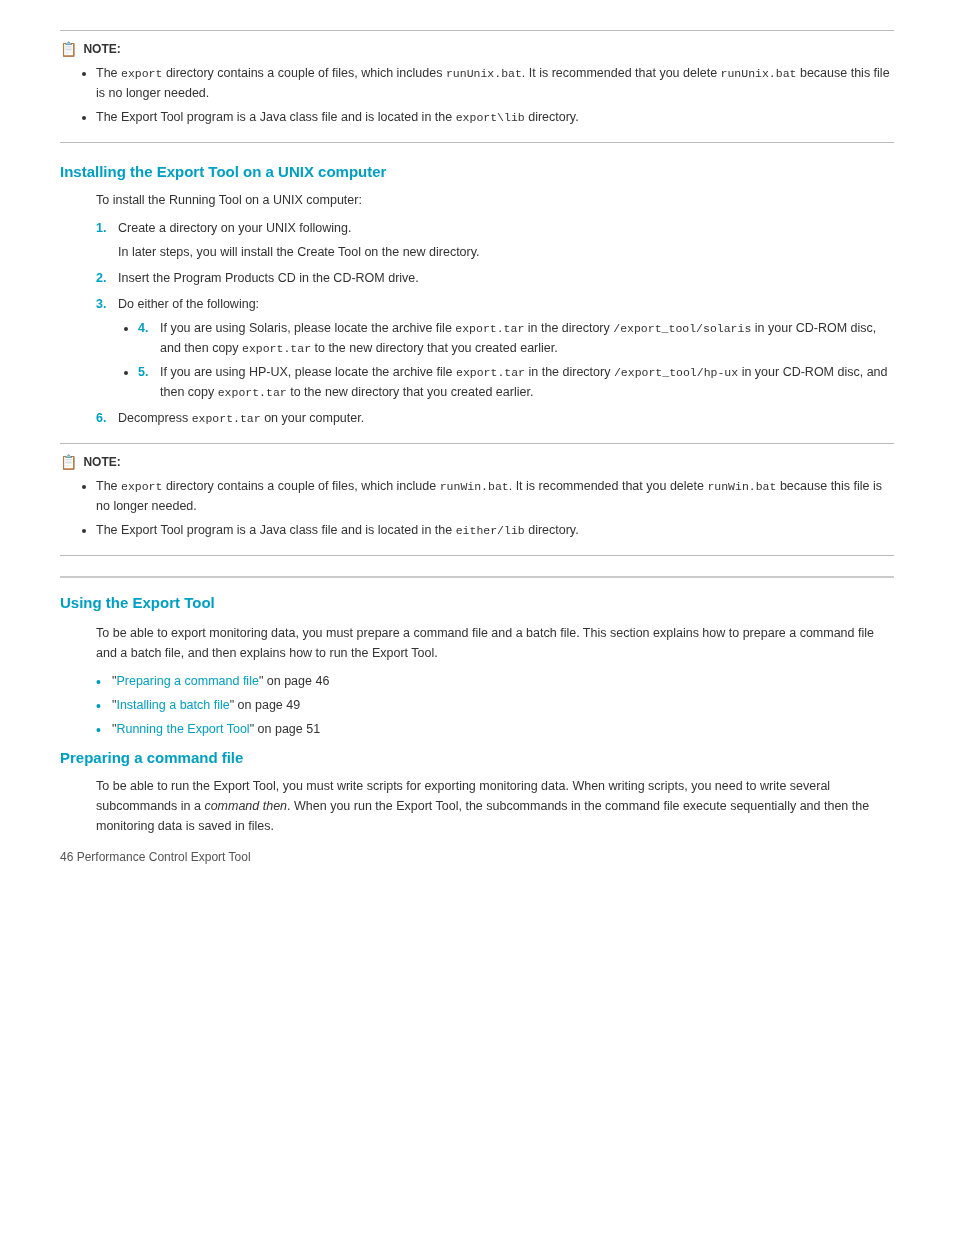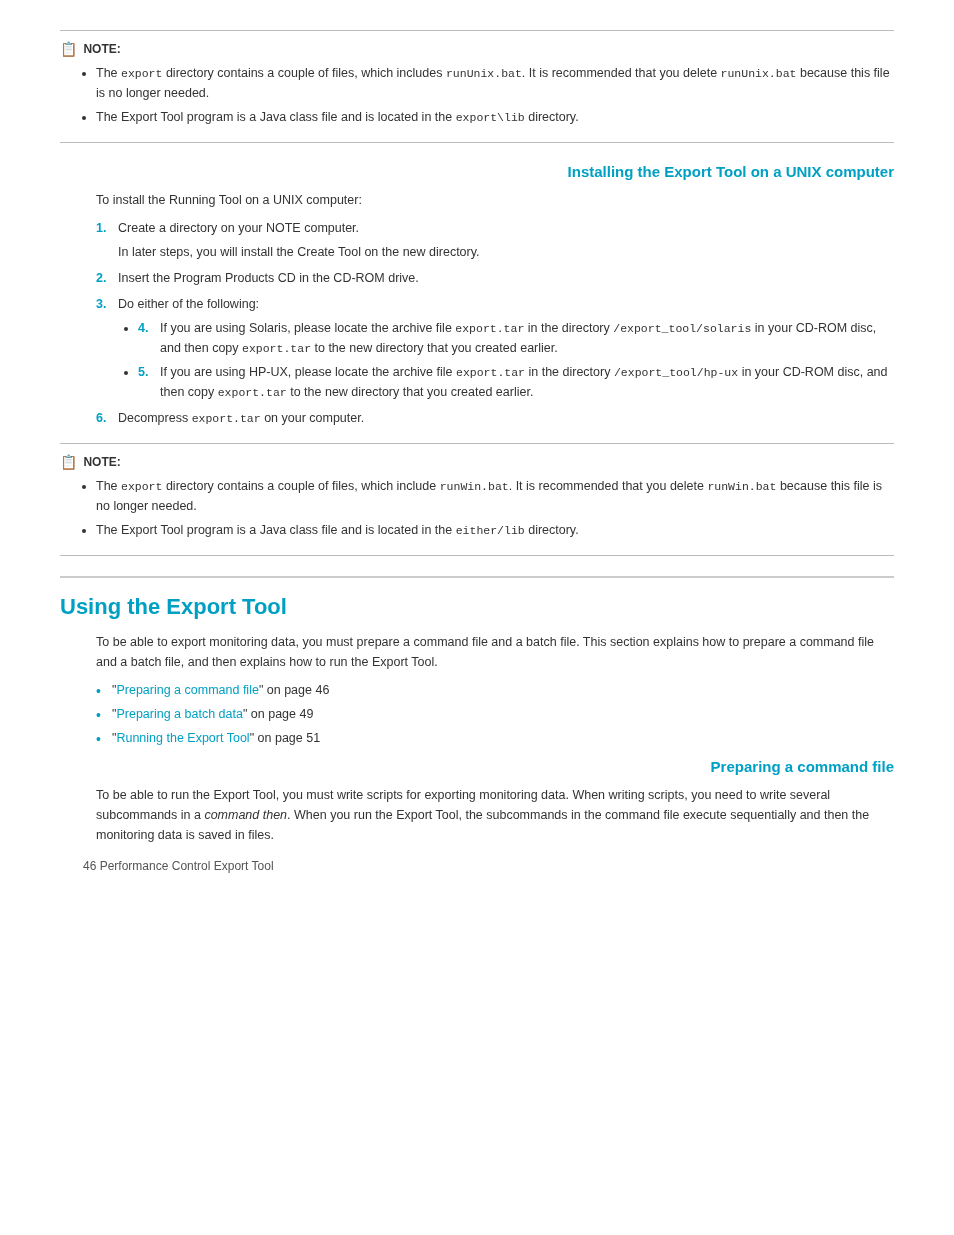--- a/index.html
+++ b/index.html
@@ -48,25 +48,24 @@
       font-size: 11.5px;
       background: none;
       text-align: center;
     }
     .section-heading {
       color: #00a0c4;
       font-size: 15px;
       font-weight: bold;
       margin-bottom: 10px;
       margin-top: 4px;
-      text-align: right;
     }
     .main-heading {
       color: #00a0c4;
-      font-size: 22px;
+      font-size: 15px;
       font-weight: bold;
       margin-bottom: 12px;
       margin-top: 4px;
       border-top: 2px solid #ccc;
       padding-top: 16px;
     }
     .body-text {
       font-size: 12.5px;
       line-height: 1.6;
       margin-bottom: 8px;
@@ -135,21 +134,20 @@
       position: absolute;
       left: 0;
       font-size: 14px;
     }
     .footer {
       position: absolute;
       bottom: 20px;
       left: 60px;
       font-size: 12px;
       color: #555;
-      margin-left: 23px;
     }
     .italic { font-style: italic; }
   </style>
 </head>
 <body>
 
 <div class="page">
 
   <div class="note-box">
     <div class="note-header">
@@ -164,21 +162,21 @@
         The Export Tool program is a Java class file and is located in the <code>export\lib</code> directory.
       </li>
     </ul>
   </div>
 
   <div>
     <h2 class="section-heading">Installing the Export Tool on a UNIX computer</h2>
     <p class="body-text indented">To install the Running Tool on a UNIX computer:</p>
     <ol class="ordered-list">
       <li>
-        <span>Create a directory on your NOTE computer.</span>
+        <span>Create a directory on your UNIX following.</span>
         <div class="sub-indent" style="margin-left:0; padding-left:0;">In later steps, you will install the Create Tool on the new directory.</div>
       </li>
       <li>
         <span>Insert the Program Products CD in the CD-ROM drive.</span>
       </li>
       <li>
         <span>Do either of the following:</span>
         <ul class="bullet-list" style="margin-left: 20px; margin-top:4px;">
           <li>
             If you are using Solaris, please locate the archive file <code>export.tar</code> in the directory <code>/export_tool/solaris</code> in your CD-ROM disc, and then copy <code>export.tar</code> to the new directory that you created earlier.
@@ -210,21 +208,21 @@
   </div>
 
   <div>
     <h1 class="main-heading">Using the Export Tool</h1>
     <p class="body-text indented">To be able to export monitoring data, you must prepare a command file and a batch file. This section explains how to prepare a command file and a batch file, and then explains how to run the Export Tool.</p>
     <ul class="toc-bullet">
       <li>
         "<a class="link">Preparing a command file</a>" on page 46
       </li>
       <li>
-        "<a class="link">Preparing a batch data</a>" on page 49
+        "<a class="link">Installing a batch file</a>" on page 49
       </li>
       <li>
         "<a class="link">Running the Export Tool</a>" on page 51
       </li>
     </ul>
   </div>
 
   <div style="margin-top: 10px;">
     <h2 class="section-heading">Preparing a command file</h2>
     <p class="body-text indented">To be able to run the Export Tool, you must write scripts for exporting monitoring data. When writing scripts, you need to write several subcommands in a <span class="italic">command then</span>. When you run the Export Tool, the subcommands in the command file execute sequentially and then the monitoring data is saved in files.</p>

